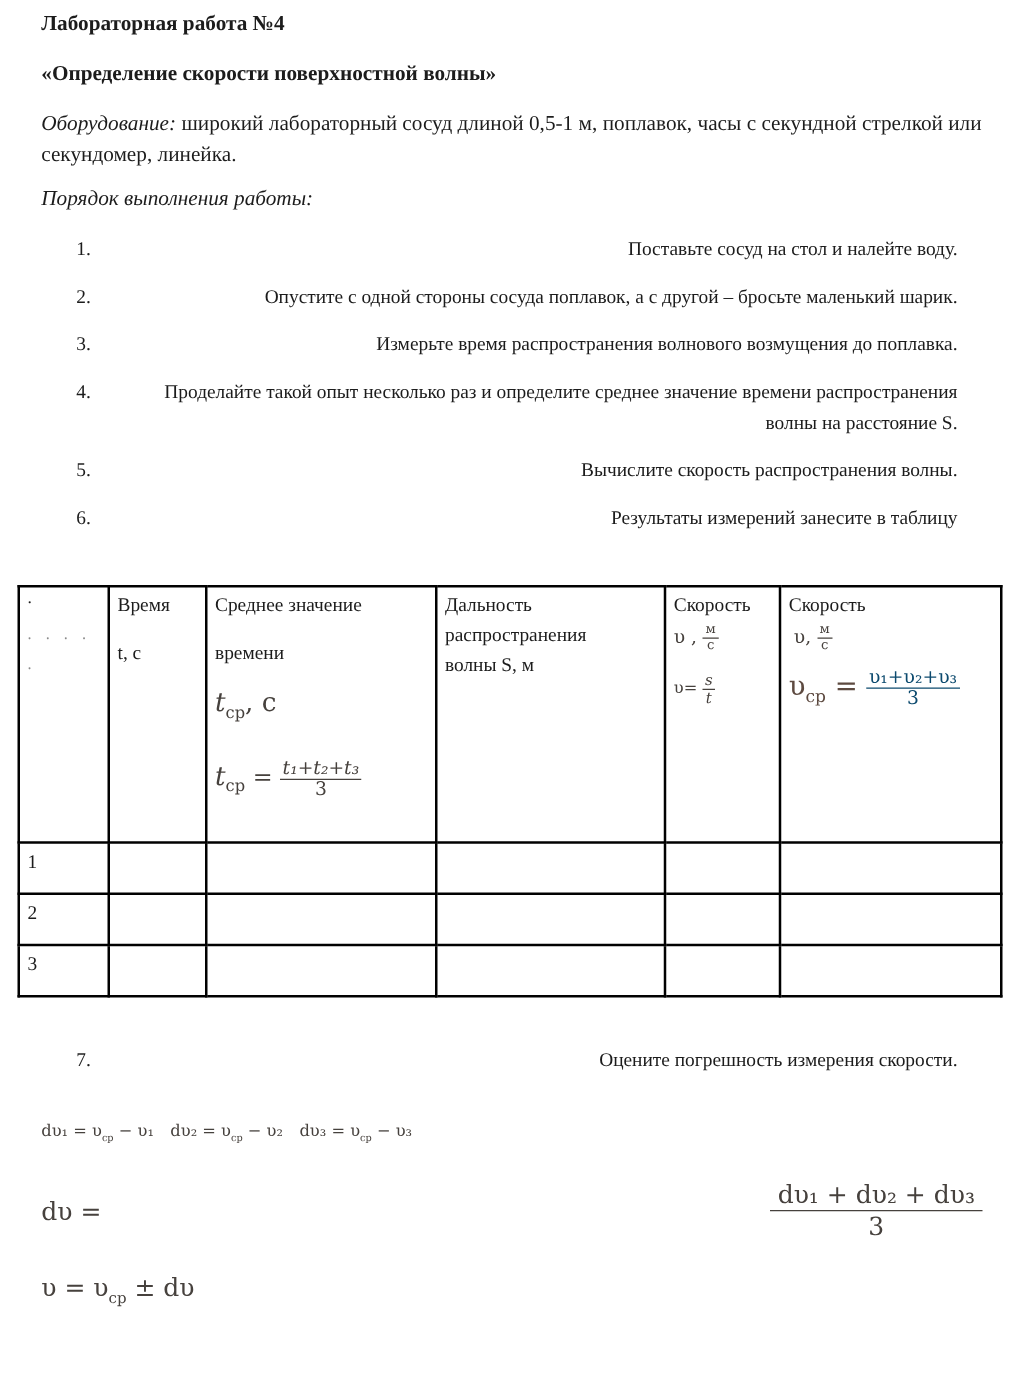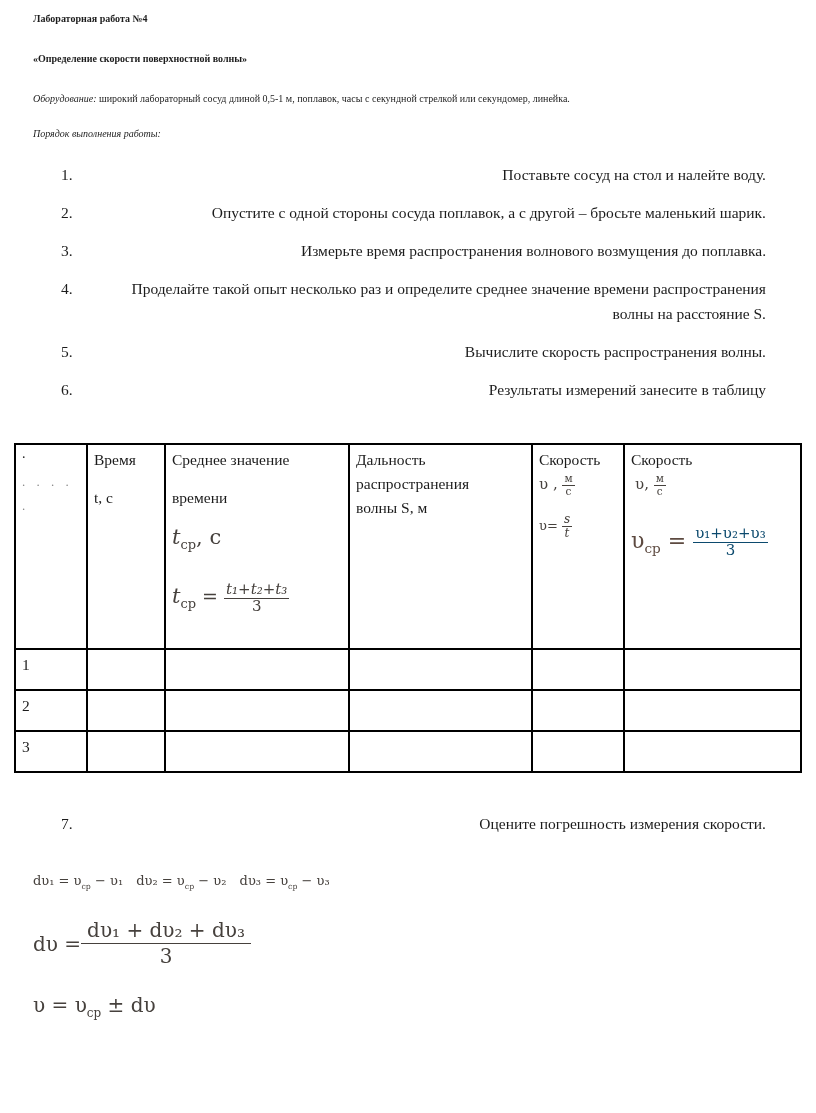--- a/index.html
+++ b/index.html
@@ -1,21 +1,21 @@
 <!DOCTYPE html>
 <html lang="ru"><head>
 <meta charset="utf-8">
 <style>
   html,body{margin:0;padding:0;background:#ffffff;}
   .page{
     width:816px;height:1113px;background:#ffffff;position:relative;
     font-family:"Liberation Serif",serif;color:#1c1c1c;overflow:hidden;
     box-sizing:border-box;padding:6px 30px 0 33px;
   }
-  .para{font-size:10px;line-height:25px;margin:0 0 0 0;}
+  .para{font-size:17px;line-height:25px;margin:0 0 0 0;}
   .mt{margin-top:15px;}
   .bold{font-weight:bold;}
   .ital{font-style:italic;}
 
   
   .steps{margin-top:16px;}
   .step{display:flex;font-size:15.5px;line-height:25px;margin-bottom:13px;padding-left:28px;}
   .step-num{flex:none;width:28px;}
   .step-text{flex:1;padding-right:20px;text-align:right;}
 
@@ -36,29 +36,29 @@
   .frac .fnum{display:block;border-bottom:1px solid currentColor;padding:0 2px;}
   .frac .fden{display:block;}
 
   .eq-def{font-size:21px;margin-top:15px;}
   .eq-big{font-size:19px;margin-top:33px;}
   .eq-big .frac{font-size:15px;}
   .units{font-size:15px;margin-top:0px;}
   .units .frac{font-size:10.5px;line-height:1.1;}
   .eq-small{font-size:13px;margin-top:16px;}
   .eq-small .frac{font-size:12px;}
-  .eq-v6{font-size:22px;margin-top:29px;color:#5d4a40;}
+  .eq-v6{font-size:22px;margin-top:12px;color:#5d4a40;}
   .eq-v6 .frac{font-size:15px;color:#0c4a6e;}
 
   
   .bottom-eqs{color:#55504b;}
   .beq1{font-size:13px;margin-top:37px;font-family:"DejaVu Serif",serif;}
   .beq1 .part{margin-right:9px;}
   .beq1 sub{font-size:0.6em;line-height:0;}
-  .beq2{font-size:20px;margin-top:32px;font-family:"DejaVu Serif",serif;display:flex;align-items:center;}
+  .beq2{font-size:20px;margin-top:32px;font-family:"DejaVu Serif",serif;display:flex;align-items:center;justify-content:space-between;}
   .beq2 .frac{font-size:20px;}
   .beq2 .frac .fnum{border-bottom:1.5px solid currentColor;padding:0 6px 2px 6px;}
   .beq2 .frac .fden{padding-top:2px;}
   .beq3{font-size:20px;margin-top:26px;font-family:"DejaVu Serif",serif;}
   .beq3 sub,.beq2 sub{font-size:0.6em;line-height:0;}
 </style>
 </head>
 <body>
 
 <div class="page">

